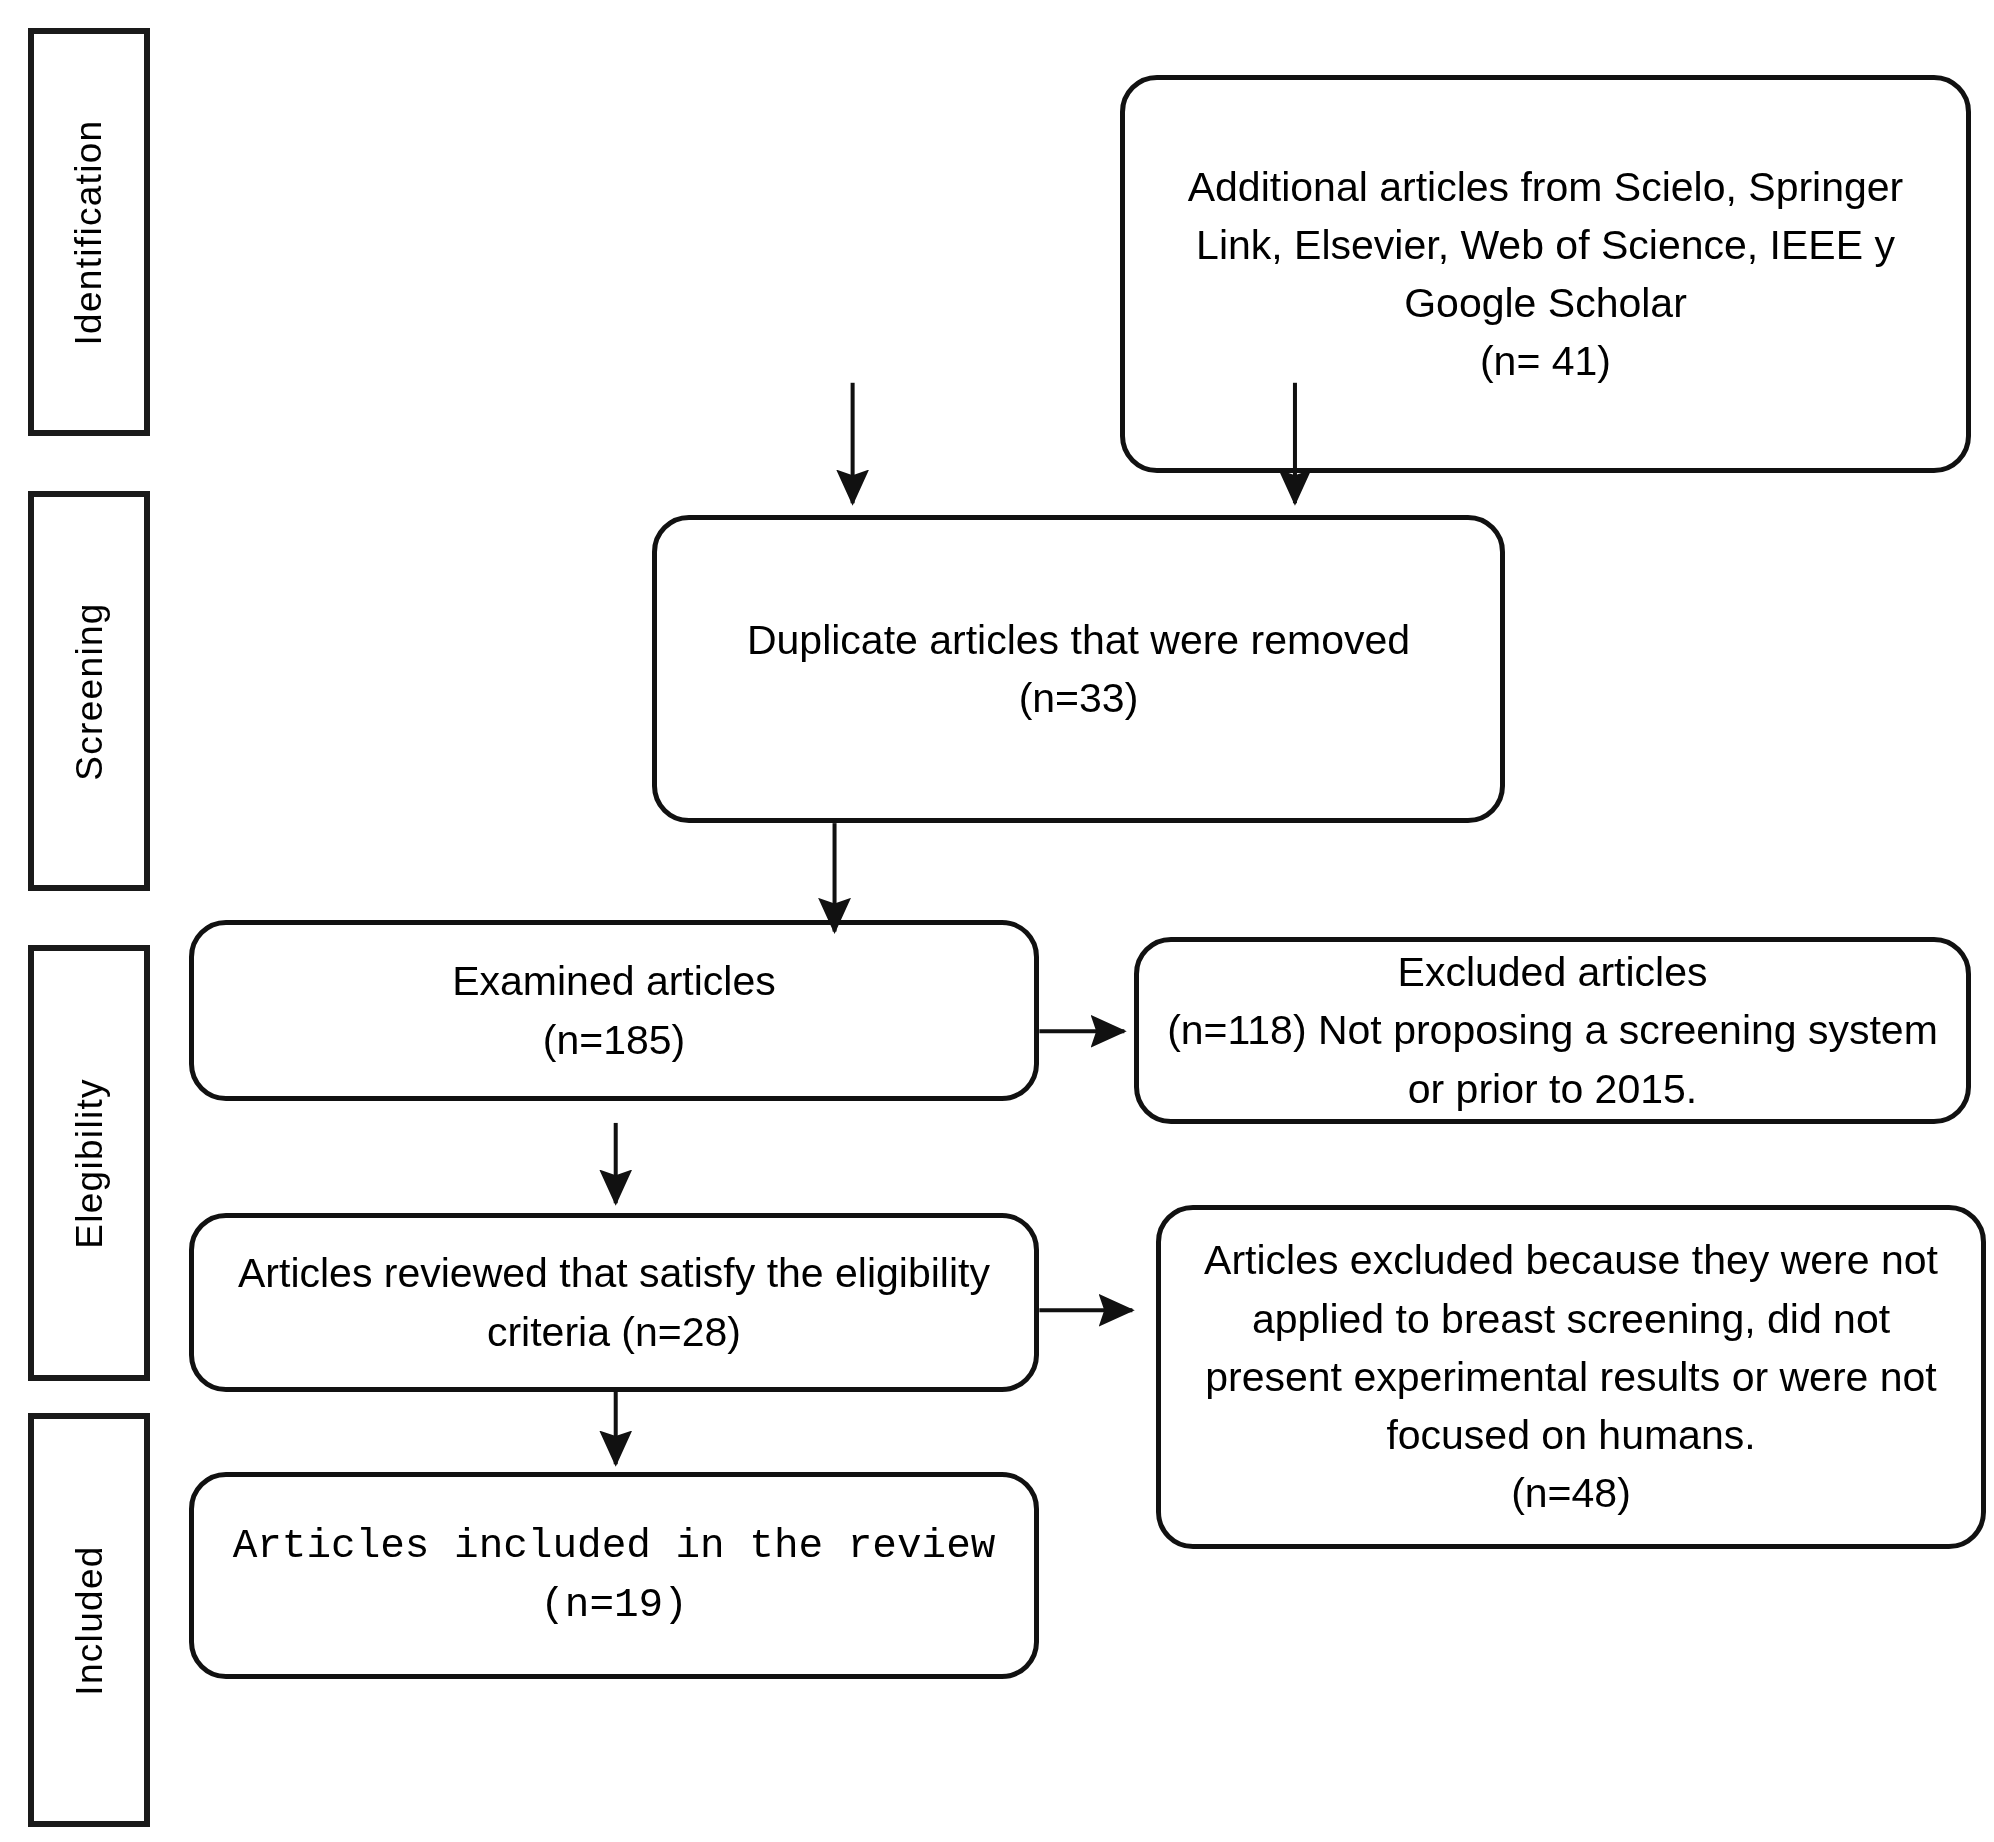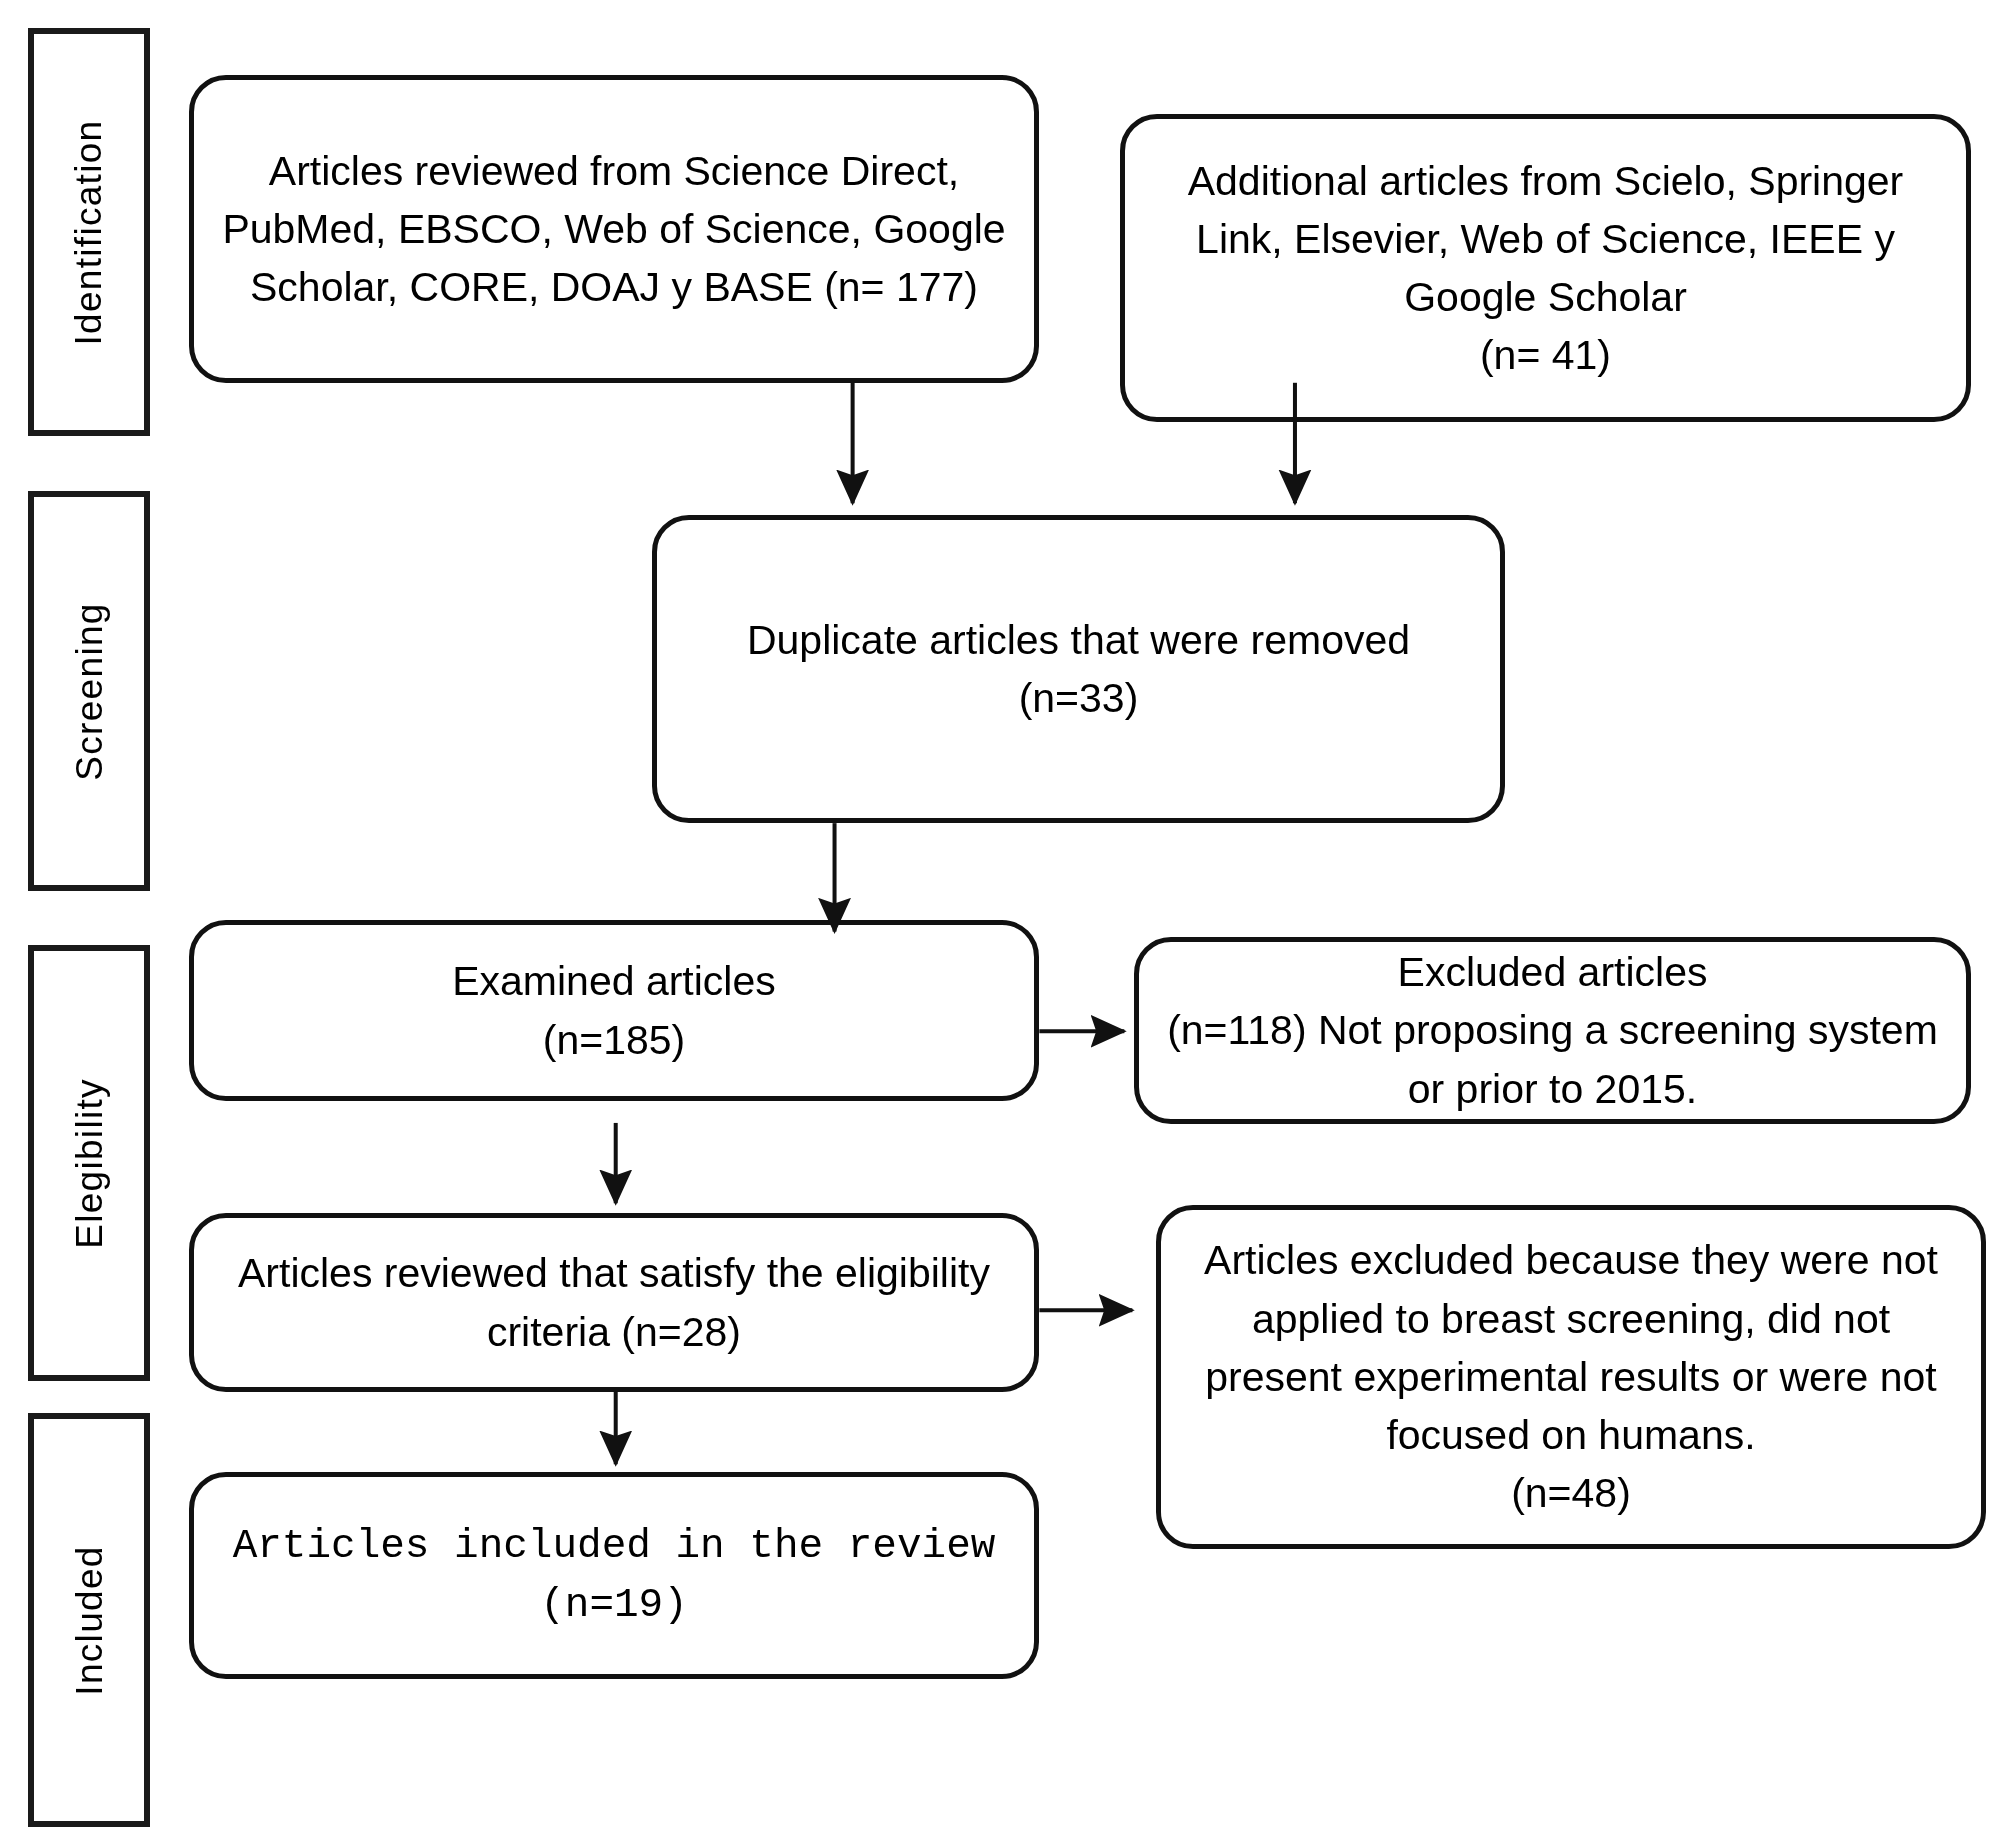--- a/index.html
+++ b/index.html
@@ -80,25 +80,22 @@
   </div>
 
   <div class="stage-label" style="left:28px; top:945px; width:122px; height:436px;">
     <span class="stage-text">Elegibility</span>
   </div>
 
   <div class="stage-label" style="left:28px; top:1413px; width:122px; height:414px;">
     <span class="stage-text">Included</span>
   </div>
 
-  <div class="flow-box" style="left:189px; top:75px; width:850px; height:308px;">
-    <span class="box-text">Articles reviewed from Science Direct, PubMed,  EBSCO, Web of Science, Google Scholar, CORE, DOAJ y BASE (n= 177)</span>
-  </div>
 
-  <div class="flow-box" style="left:1120px; top:75px; width:851px; height:308px;margin-top:39px;">
+  <div class="flow-box" style="left:1120px; top:75px; width:851px; height:398px;">
     <span class="box-text">Additional articles from Scielo, Springer Link,  Elsevier, Web of Science, IEEE y Google Scholar
 (n= 41)</span>
   </div>
 
   <div class="flow-box" style="left:652px; top:515px; width:853px; height:308px;">
     <span class="box-text">Duplicate articles that were removed
 (n=33)</span>
   </div>
 
   <div class="flow-box" style="left:189px; top:920px; width:850px; height:181px;">

